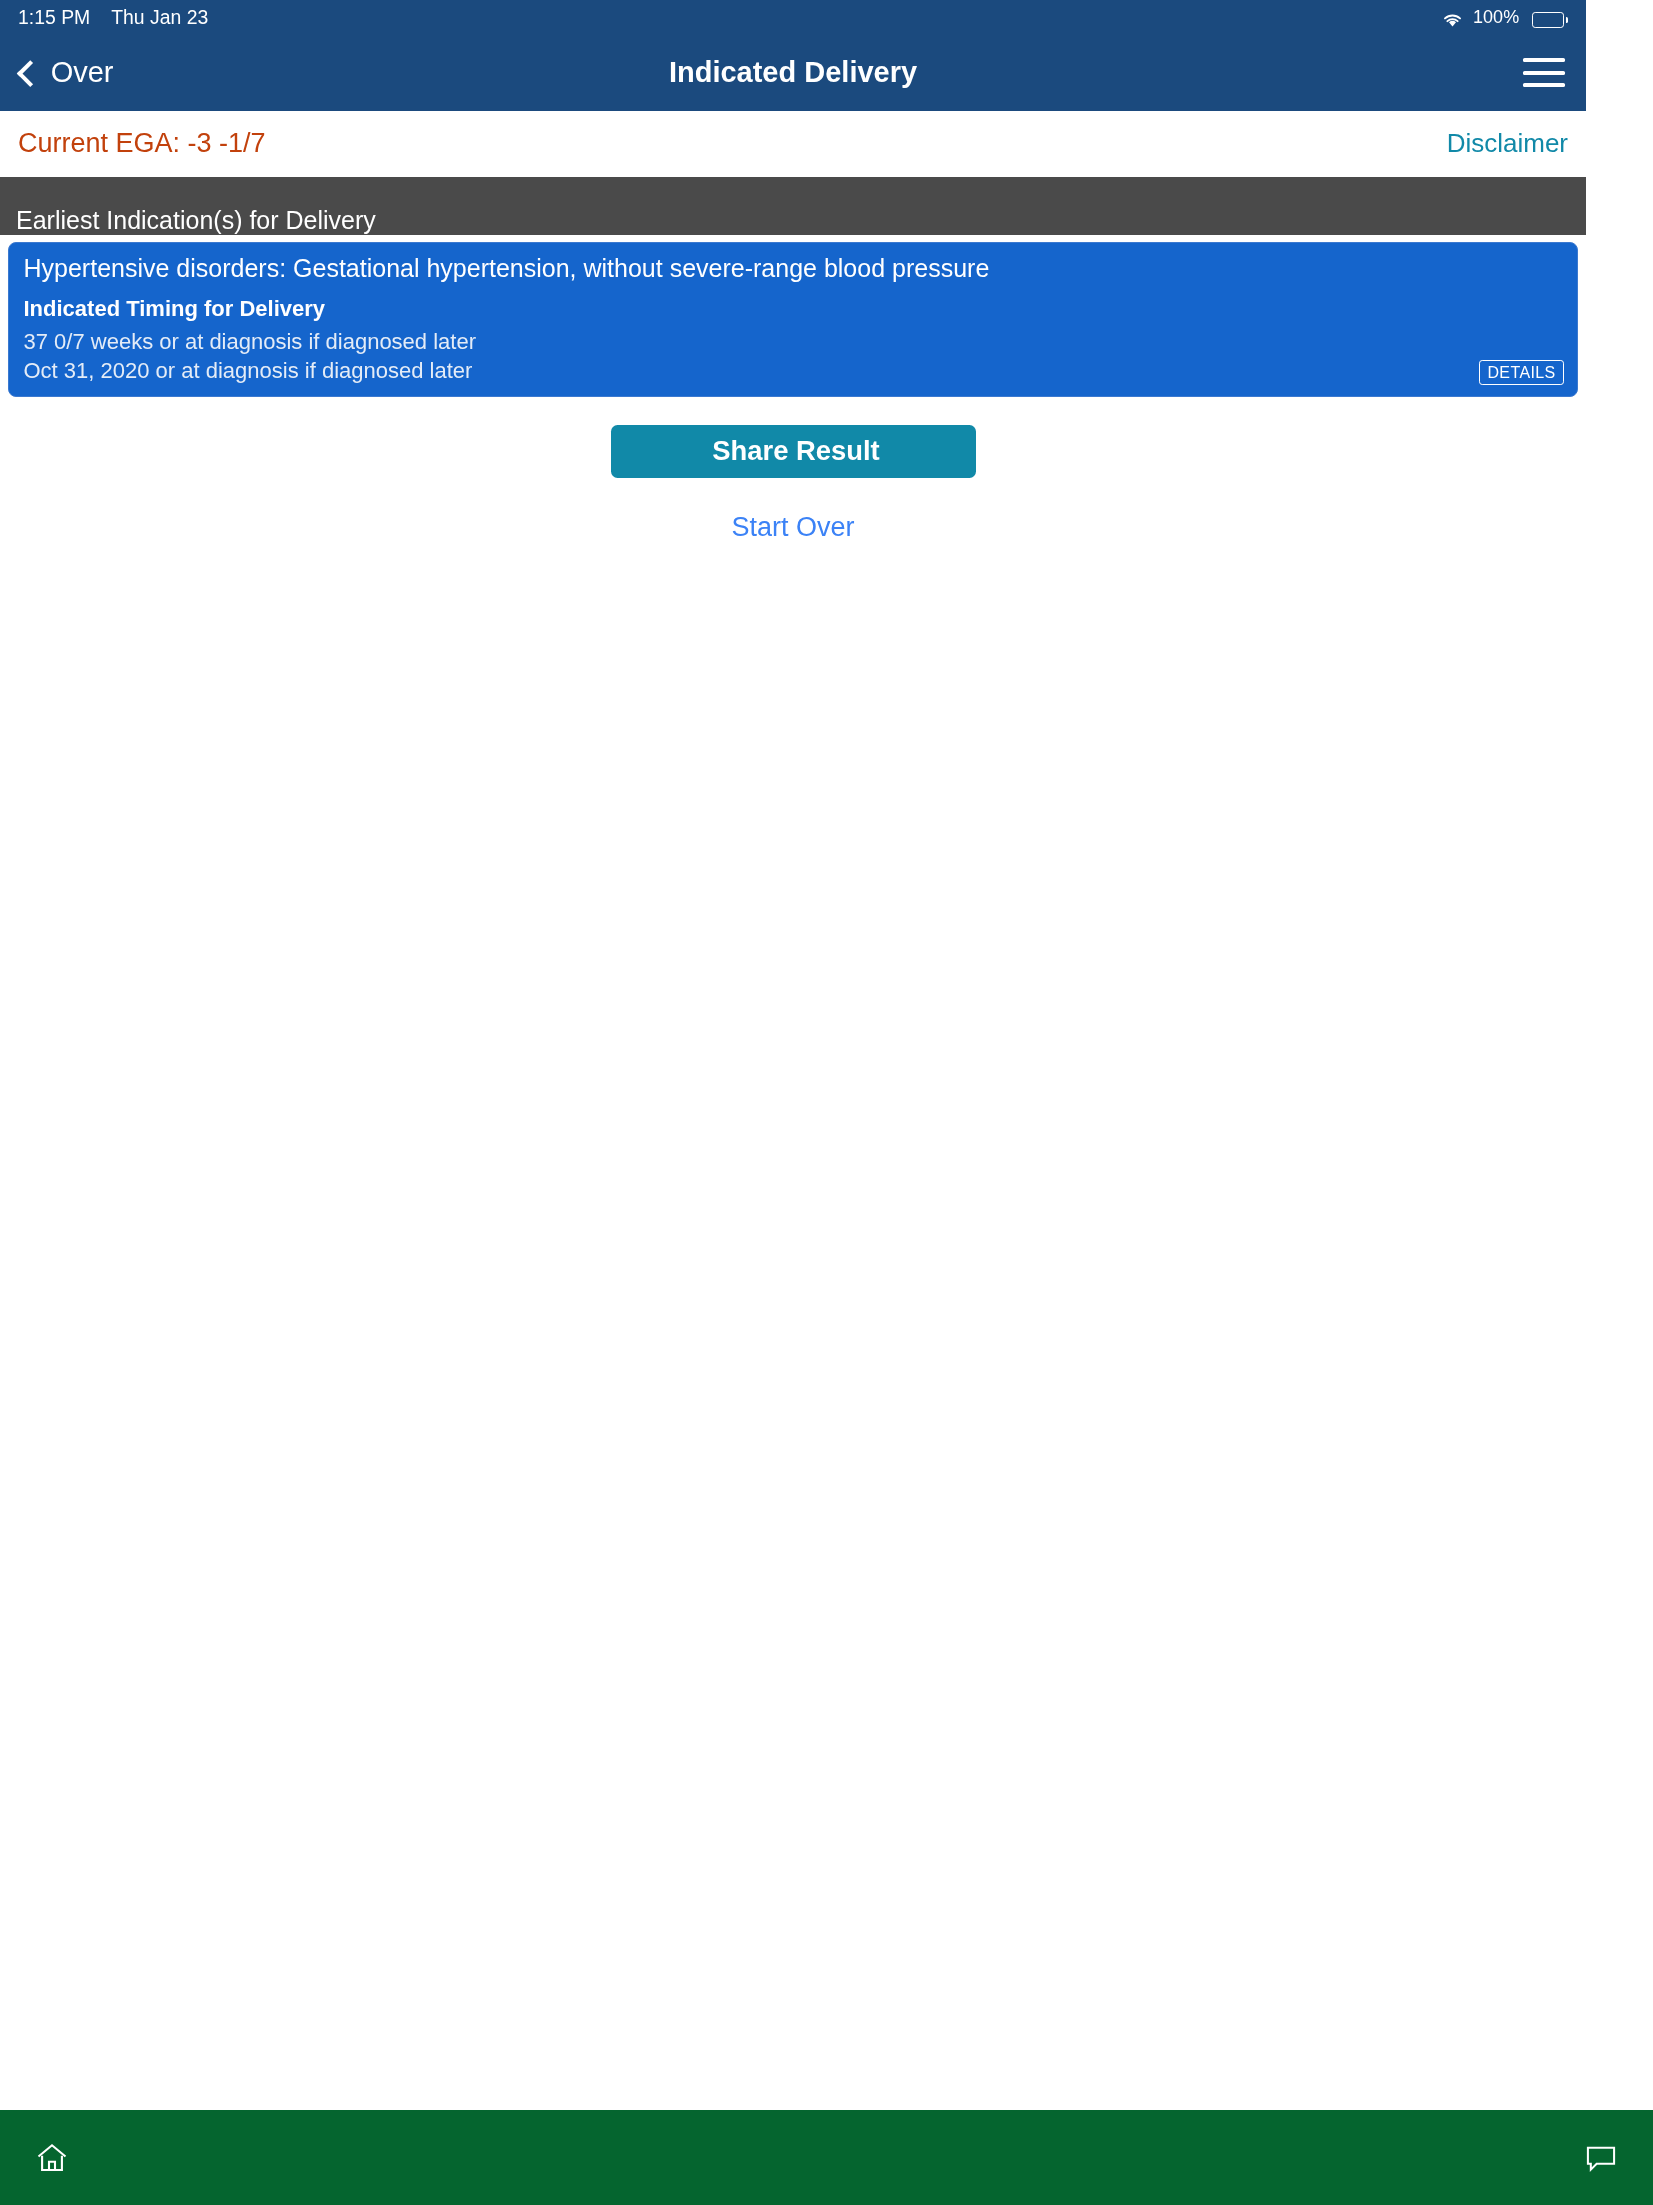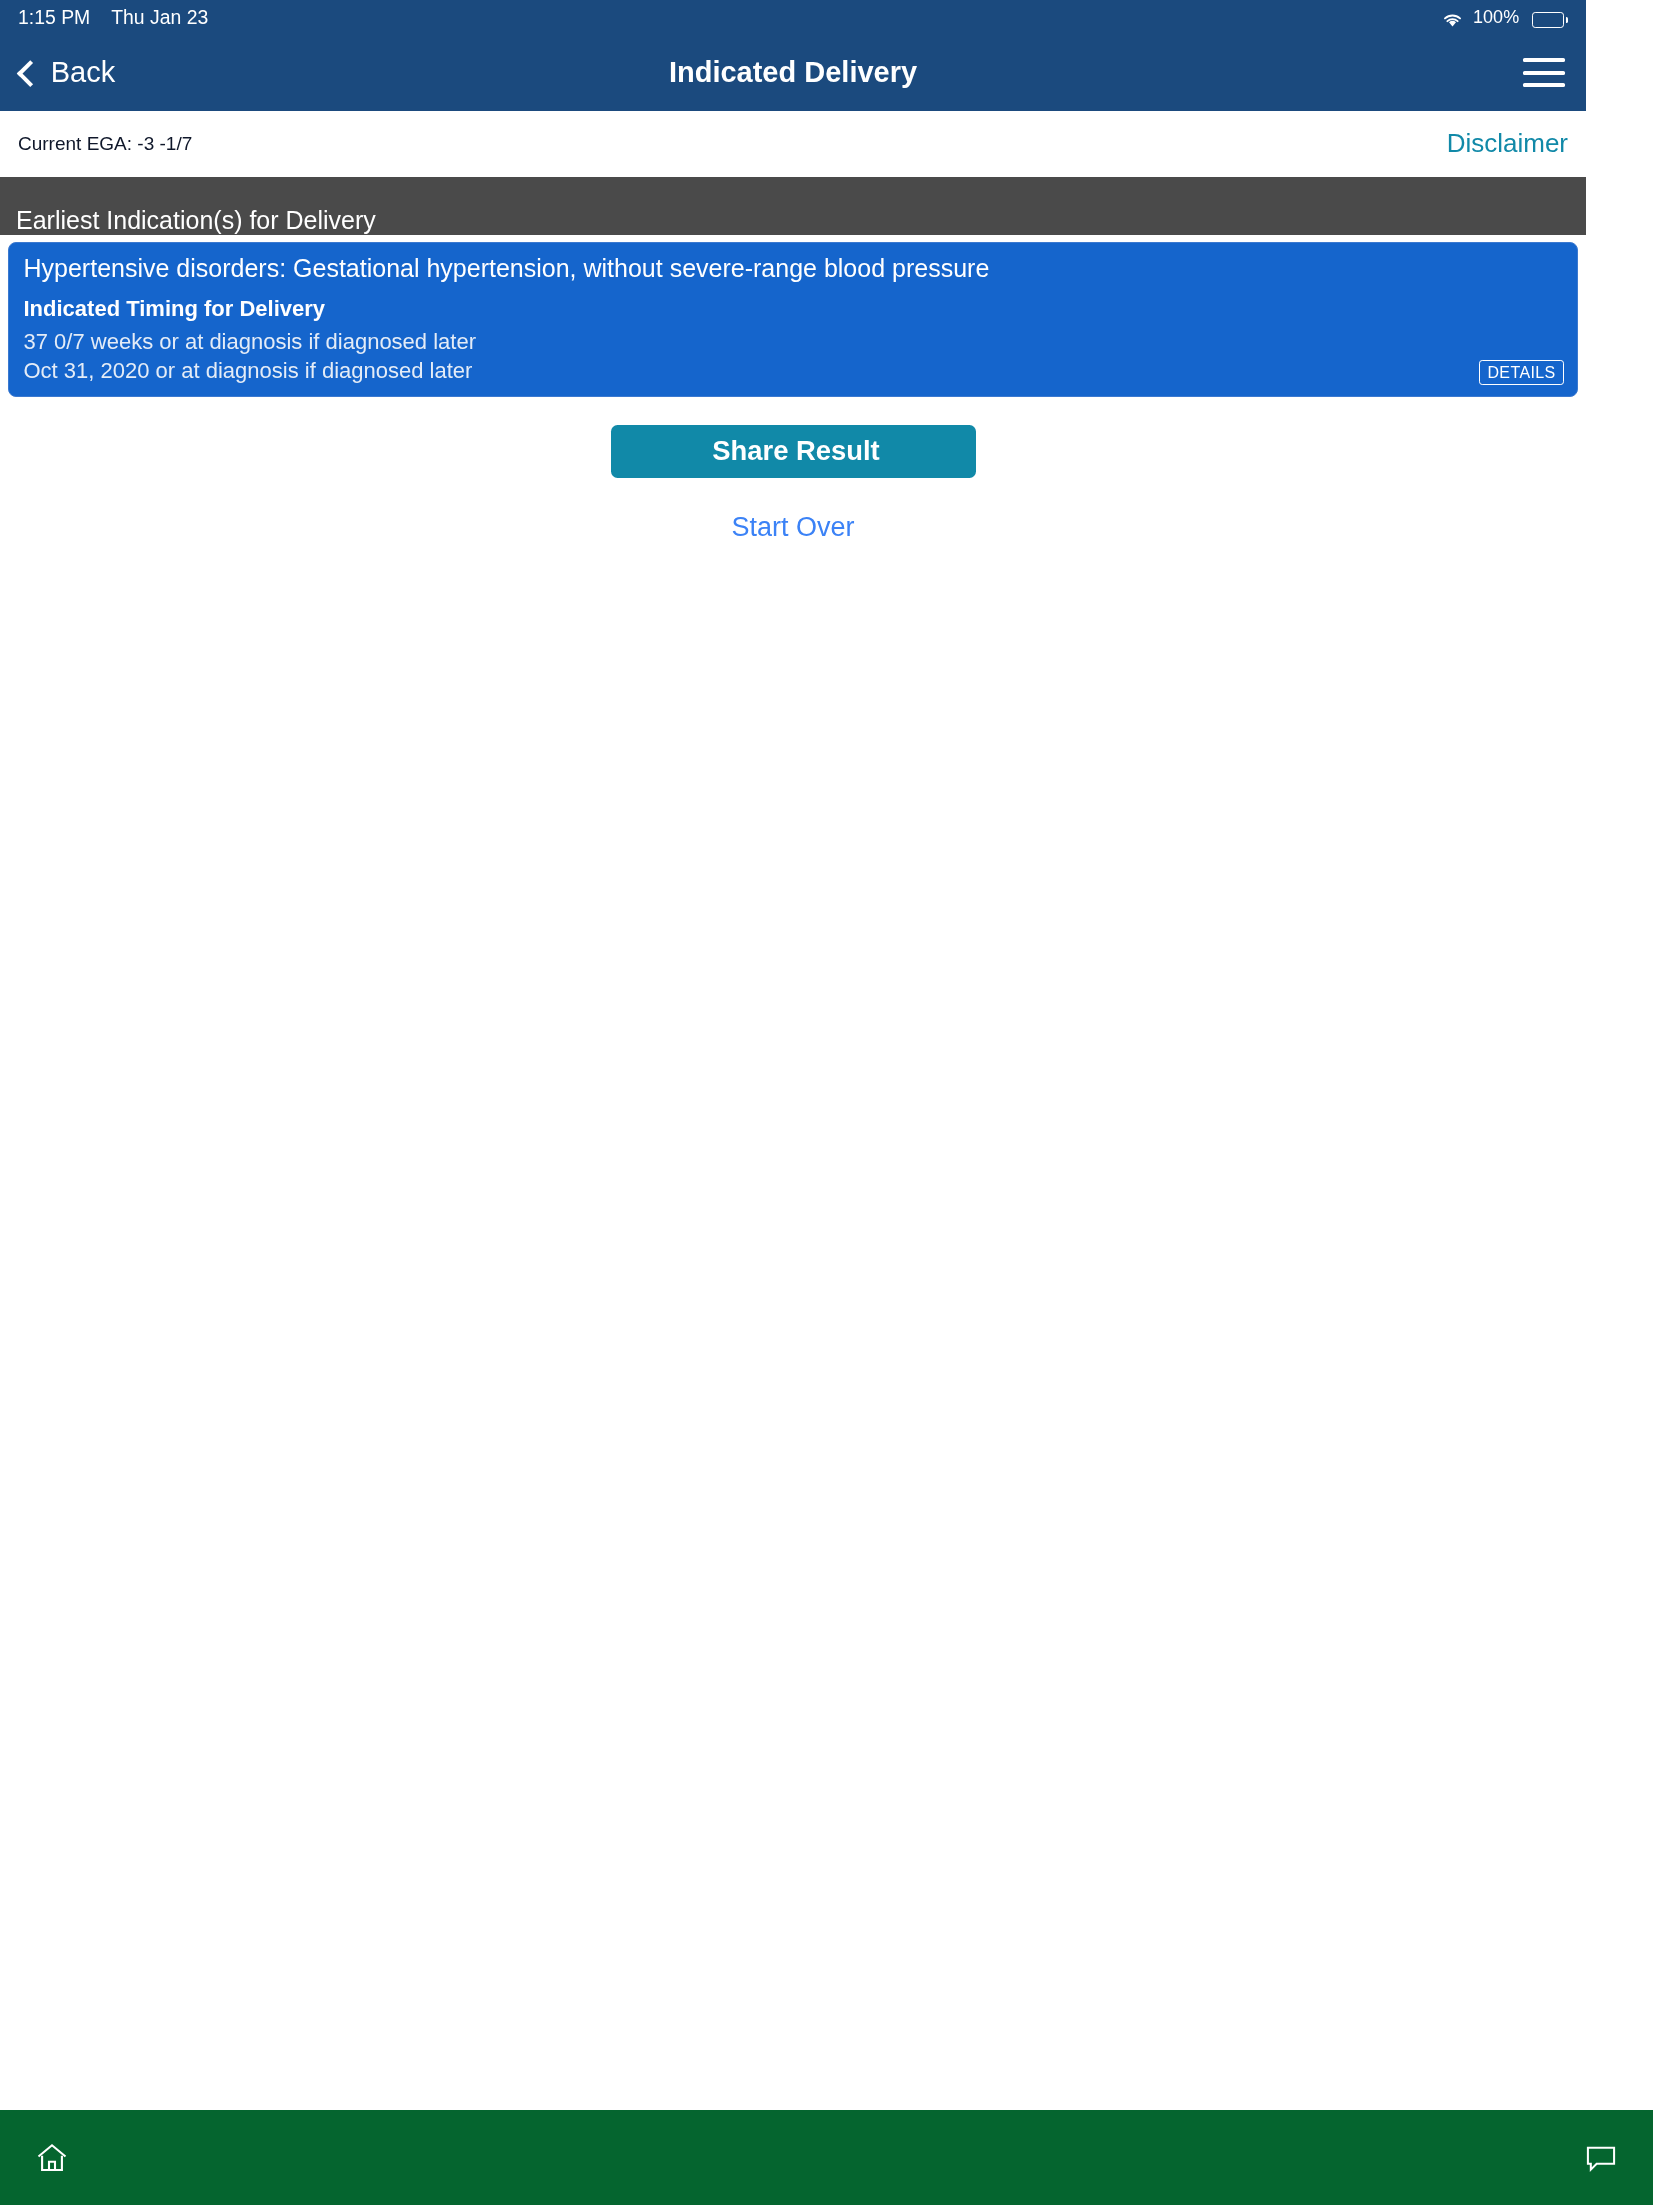--- a/index.html
+++ b/index.html
@@ -132,22 +132,22 @@
   .ega-bar {
     height: 66px;
     background: #ffffff;
     display: flex;
     align-items: center;
     padding: 0 18px;
     box-sizing: border-box;
     border-bottom: 0.8px solid #ffffff;
   }
   .ega-text {
-    font-size: 19px;
-    color: #0f172a;
+    font-size: 27px;
+    color: #c2410c;
   }
   .disclaimer-link {
     margin-left: auto;
     font-size: 26px;
     color: #1189a8;
     cursor: pointer;
   }
 
   
   .section-header {
@@ -291,21 +291,21 @@
       <span class="battery">
         <span class="battery-body"><span class="battery-fill"></span></span>
         <span class="battery-cap"></span>
       </span>
     </div>
   </div>
 
   <div class="nav-bar">
     <div class="back-button">
       <span class="chevron-left"></span>
-      <span>Back</span>
+      <span>Over</span>
     </div>
     <div class="nav-title">Indicated Delivery</div>
     <div class="hamburger">
       <span></span>
         <span></span>
         <span></span>
     </div>
   </div>
 
   <div class="ega-bar">

